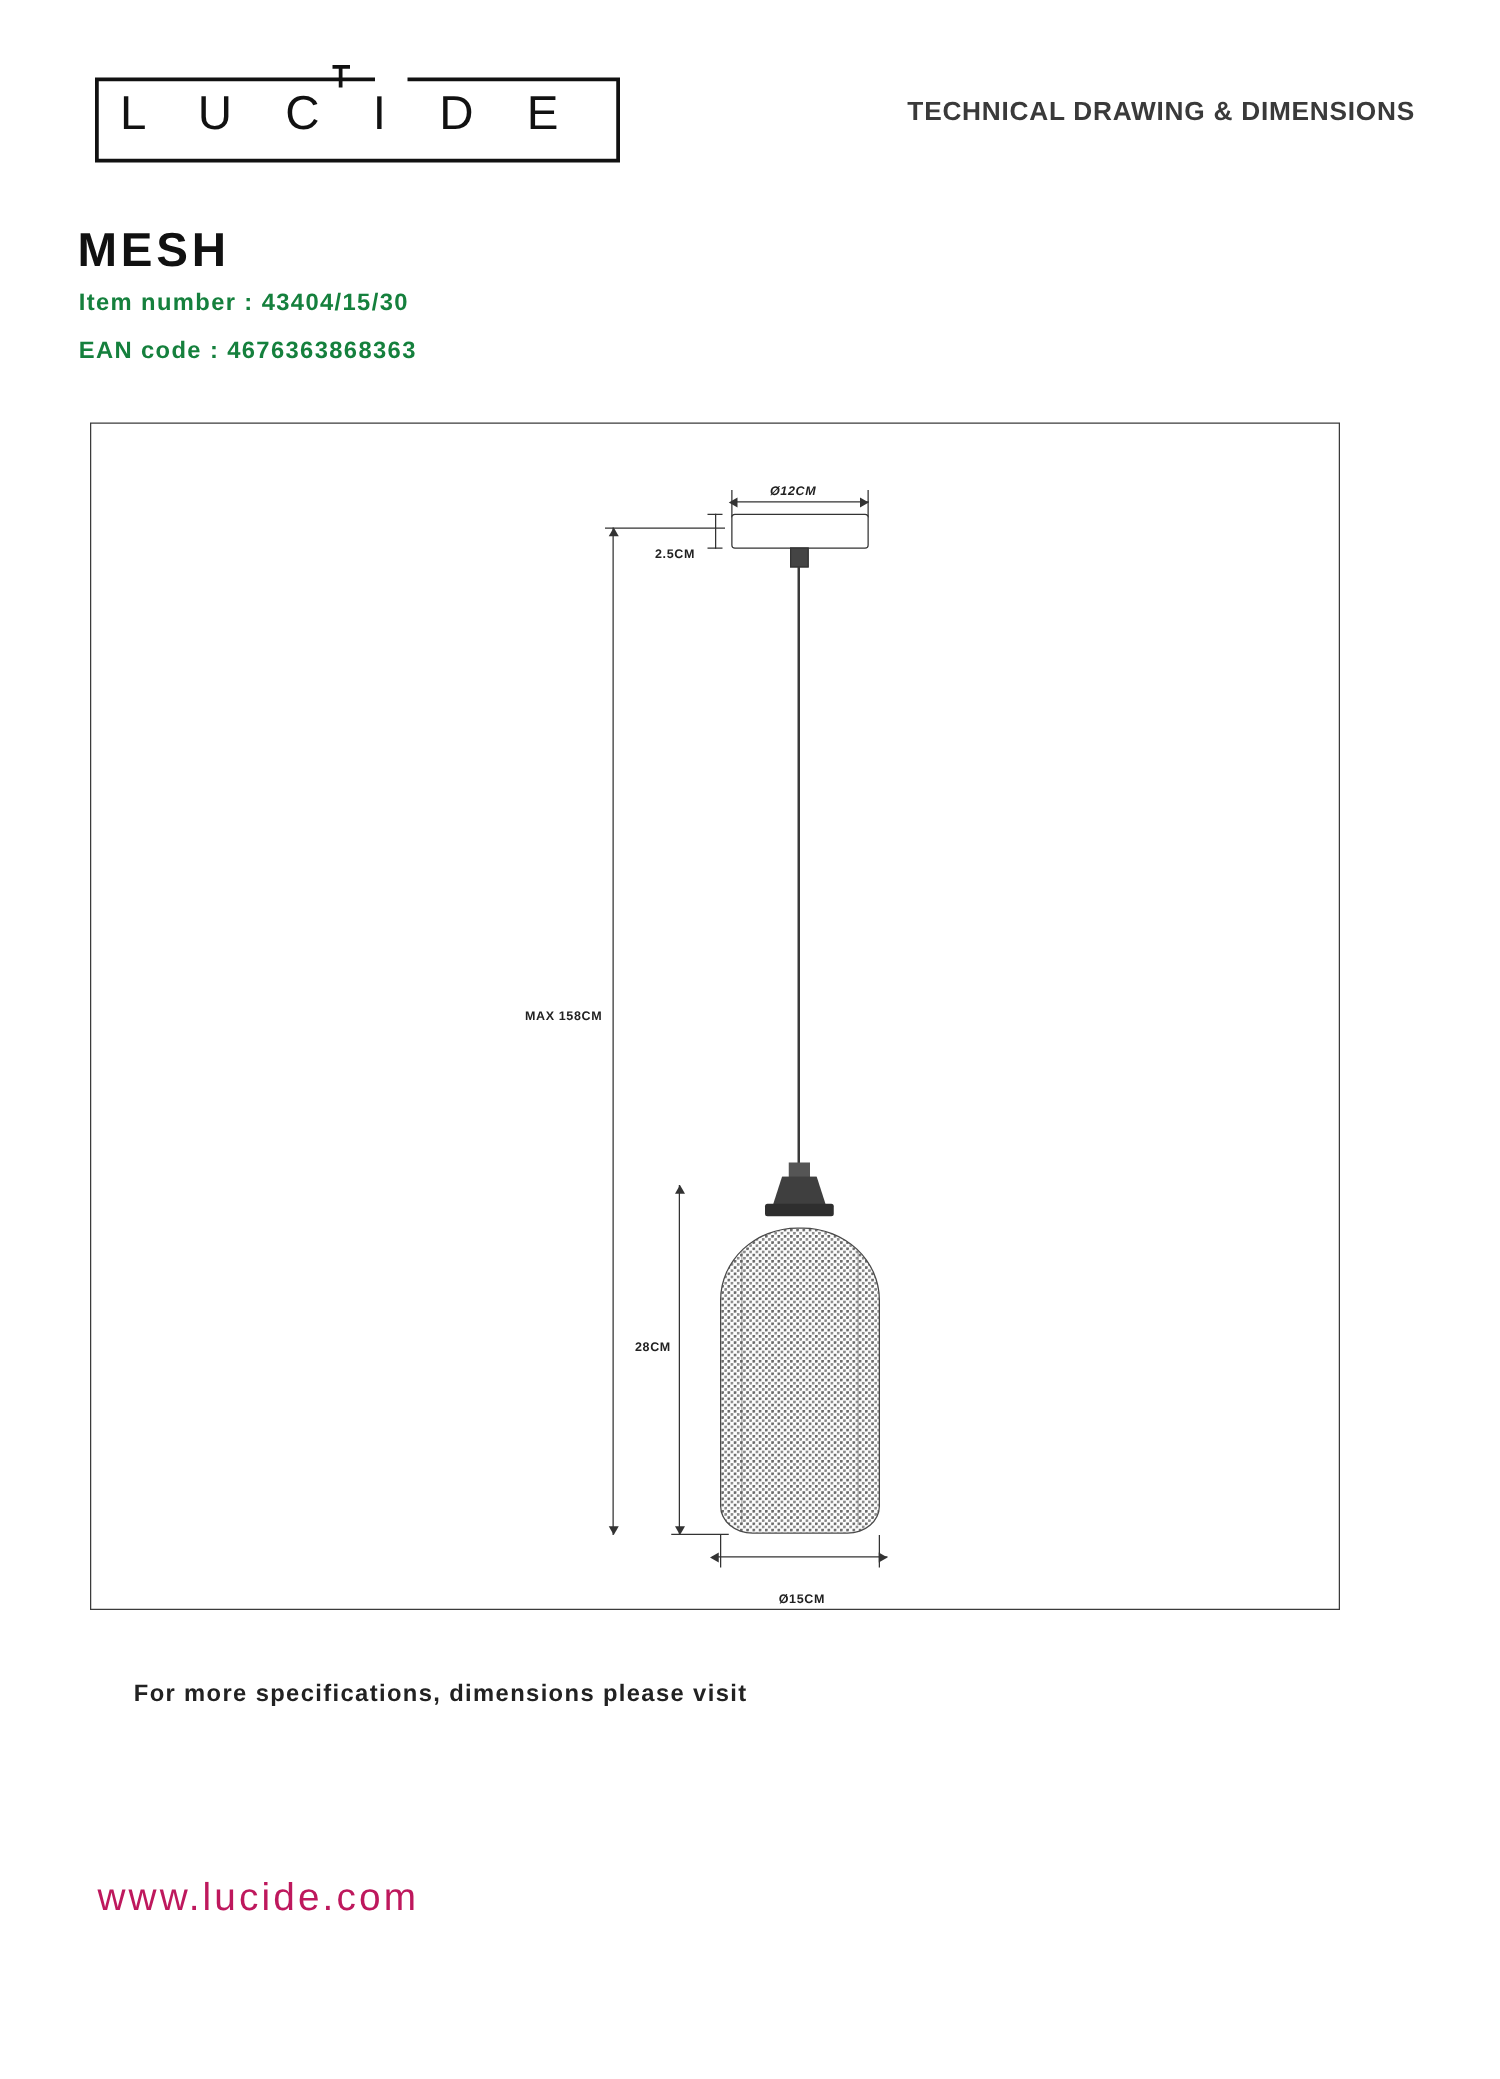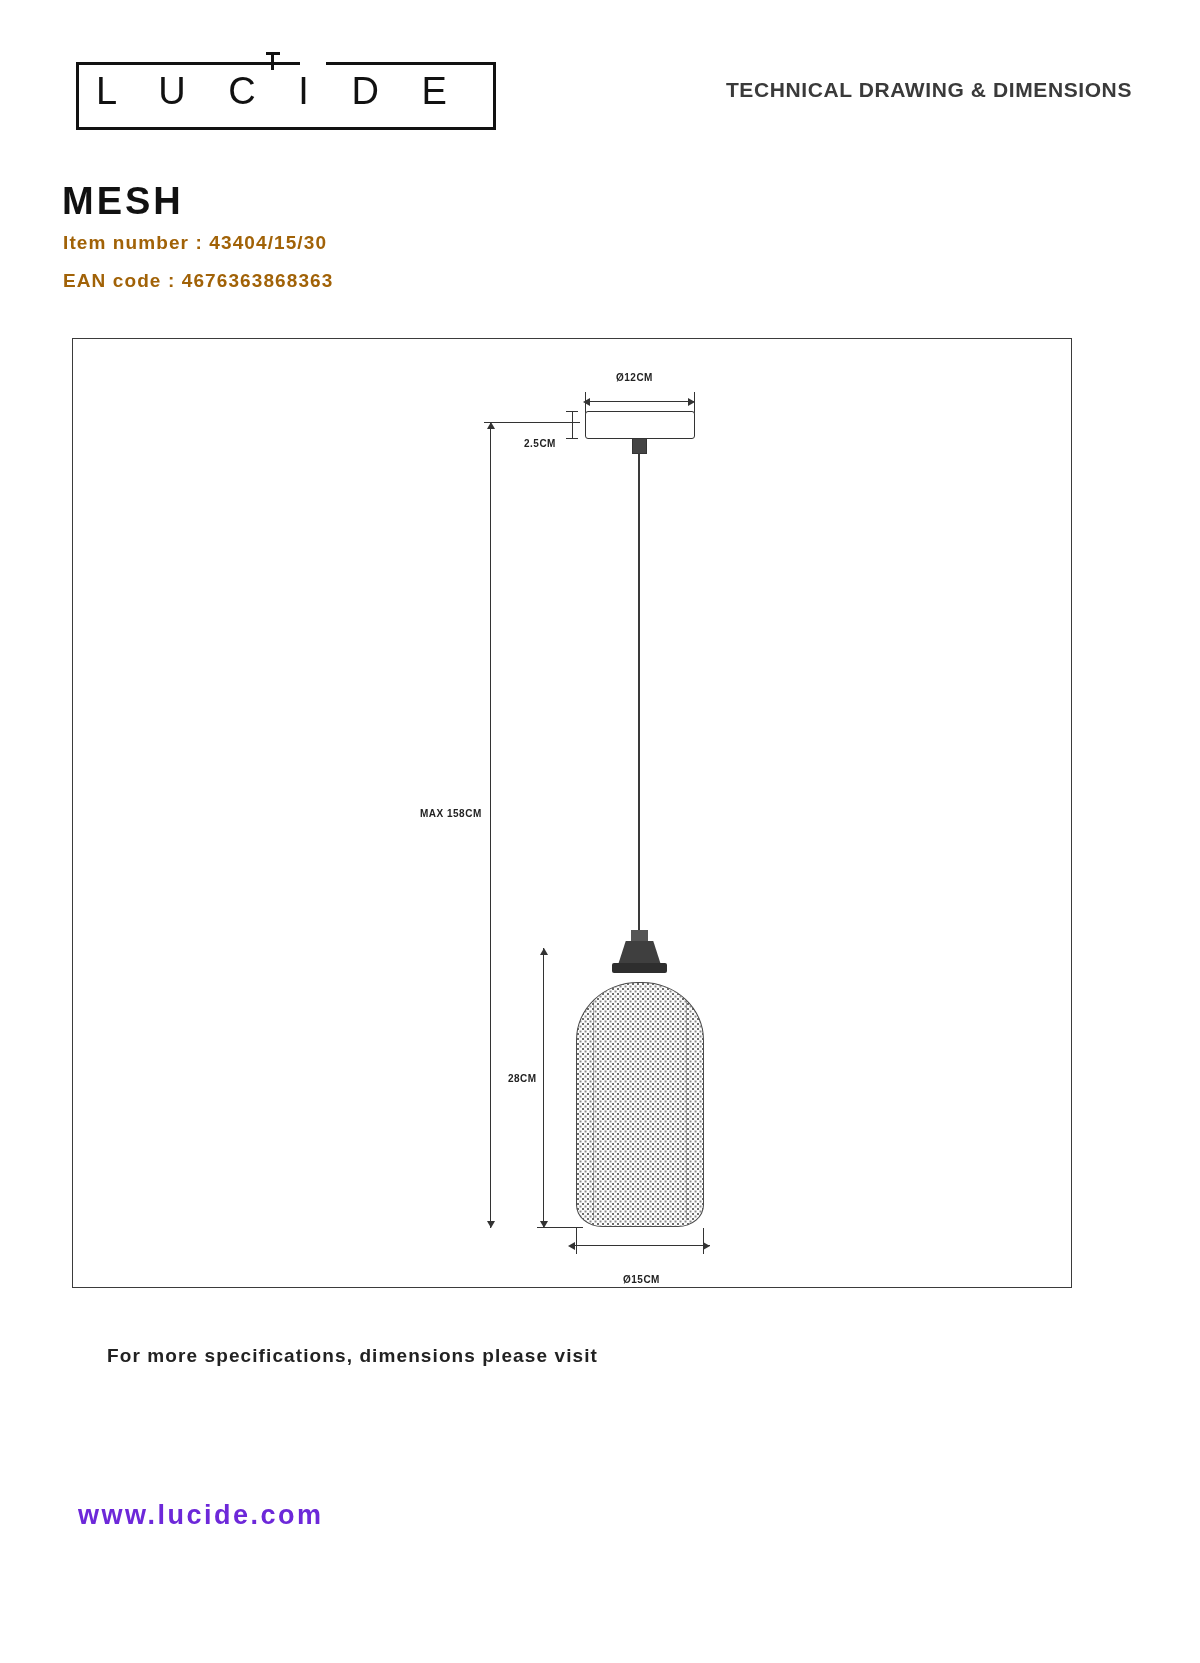--- a/index.html
+++ b/index.html
@@ -88,21 +88,21 @@
     font-weight: 700;
     letter-spacing: 3px;
     color: #111;
   }
   .meta-line {
     position: absolute;
     left: 63px;
     font-size: 19px;
     font-weight: 600;
     letter-spacing: 1.1px;
-    color: #a16207;
+    color: #15803d;
   }
   .meta-1 { top: 232px; }
   .meta-2 { top: 270px; }
 
   
   .frame {
     position: absolute;
     left: 72px;
     top: 338px;
     width: 1000px;
@@ -253,24 +253,24 @@
     font-size: 19px;
     font-weight: 600;
     letter-spacing: 1.1px;
     color: #222;
     margin-left: 25px;
   }
   .footer-url {
     position: absolute;
     left: 78px;
     top: 1500px;
-    font-size: 27px;
-    font-weight: 700;
+    font-size: 31px;
+    font-weight: 400;
     letter-spacing: 2.5px;
-    color: #6d28d9;
+    color: #be185d;
   }
 </style>
 </head>
 <body>
 
 <div class="logo-box"></div>
 <div class="logo-gap"></div>
 <div class="logo-notch"></div>
 <div class="logo-text">L U C I D E</div>
 <div class="header-right">TECHNICAL DRAWING &amp; DIMENSIONS</div>
@@ -279,21 +279,21 @@
 <div class="meta-line meta-1">Item number : 43404/15/30</div>
 <div class="meta-line meta-2">EAN code : 4676363868363</div>
 
 <div class="frame"></div>
 
 <div class="ext" style="left:585px; top:392px; width:1px; height:22px;"></div>
 <div class="ext" style="left:694px; top:392px; width:1px; height:22px;"></div>
 <div class="hline" style="left:585px; top:401px; width:110px;"></div>
 <div class="arrow arrow-left" style="left:583px; top:398px;"></div>
 <div class="arrow arrow-right" style="left:688px; top:398px;"></div>
-<div class="dim-label" style="left:616px; top:372px;">Ø12CM</div>
+<div class="dim-label" style="left:616px; top:388px;font-style:italic;">Ø12CM</div>
 
 <div class="vline" style="left:572px; top:411px; height:28px;"></div>
 <div class="hline" style="left:566px; top:411px; width:12px;"></div>
 <div class="hline" style="left:566px; top:438px; width:12px;"></div>
 <div class="dim-label" style="left:524px; top:438px;text-align:center;">2.5CM</div>
 
 <div class="vline" style="left:490px; top:422px; height:806px;"></div>
 <div class="arrow arrow-up" style="left:487px; top:422px;"></div>
 <div class="arrow arrow-down" style="left:487px; top:1221px;"></div>
 <div class="hline" style="left:484px; top:422px; width:96px;"></div>

